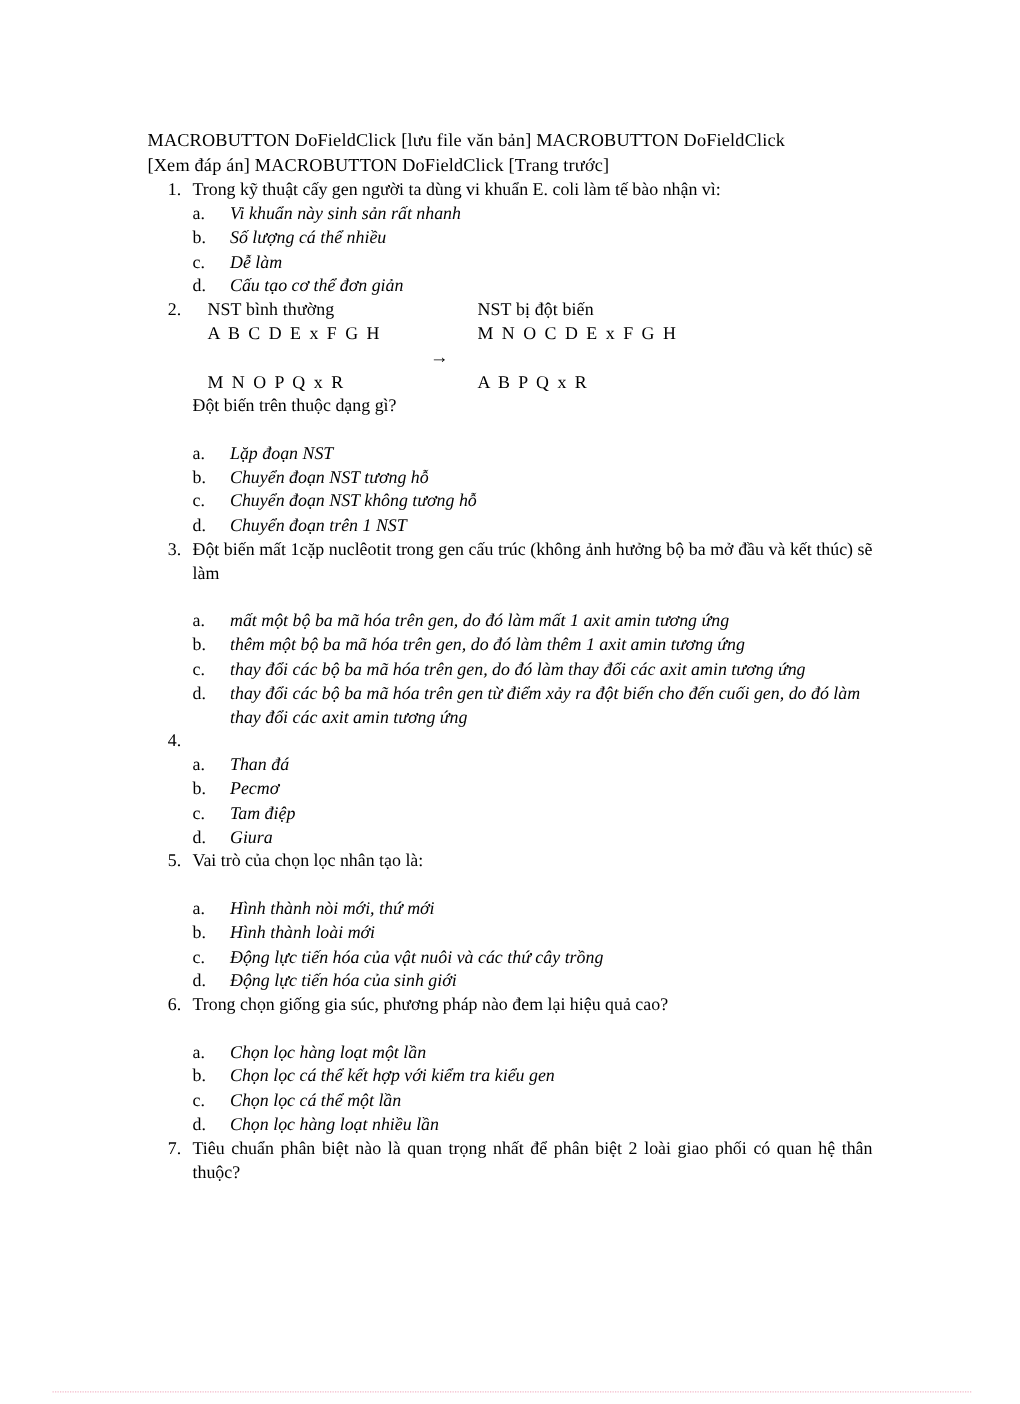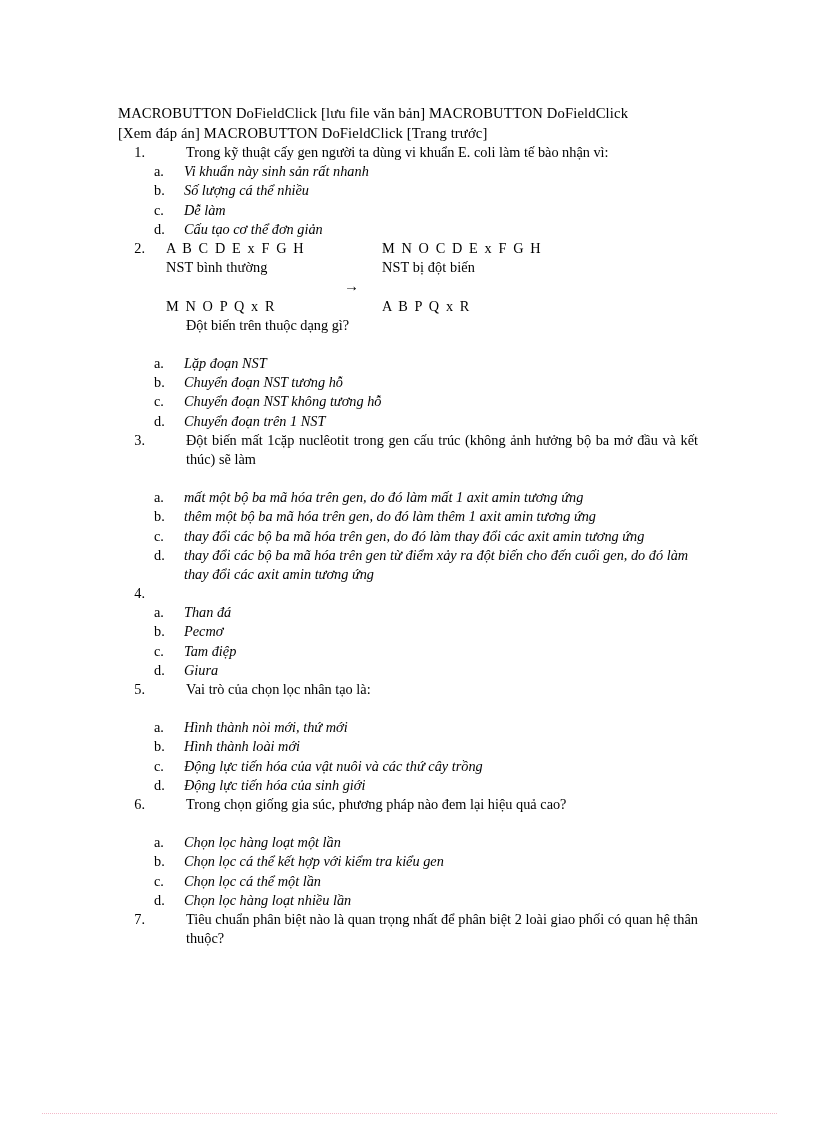--- a/index.html
+++ b/index.html
@@ -54,21 +54,20 @@
     position: absolute;
     left: 5px;
     top: 0;
     width: 22px;
     text-align: right;
   }
   .qtext {
     display: block;
     text-align: justify;
     text-justify: inter-word;
-    margin-left: 32px;
   }
   ol.alist {
     list-style: none;
     margin: 0;
     padding: 0;
   }
   li.answer {
     position: relative;
     padding-left: 30px;
     font-size: 14.3px;
@@ -166,27 +165,27 @@
             <span class="alet">d.</span>
             <span class="atext">Cấu tạo cơ thể đơn giản</span>
           </li>
         </ol>
       </li>
 
       <li class="question">
         <span class="qnum">2.</span>
 
         <div class="chromo-row">
+          <span class="chromo-left nospace">NST bình  thường</span>
+          <span class="chromo-right nospace">NST bị đột biến</span>
+        </div>
+
+        <div class="chromo-row">
           <span class="chromo-left">A B C D E x F G H</span>
           <span class="chromo-right">M N O C D E x F G H</span>
-        </div>
-
-        <div class="chromo-row">
-          <span class="chromo-left nospace">NST bình  thường</span>
-          <span class="chromo-right nospace">NST bị đột biến</span>
         </div>
 
         <div class="arrow-row">
           <span class="arrow-mark">→</span>
         </div>
 
         <div class="chromo-row">
           <span class="chromo-left">M N O P Q x R</span>
           <span class="chromo-right">A B P Q x R</span>
         </div>

